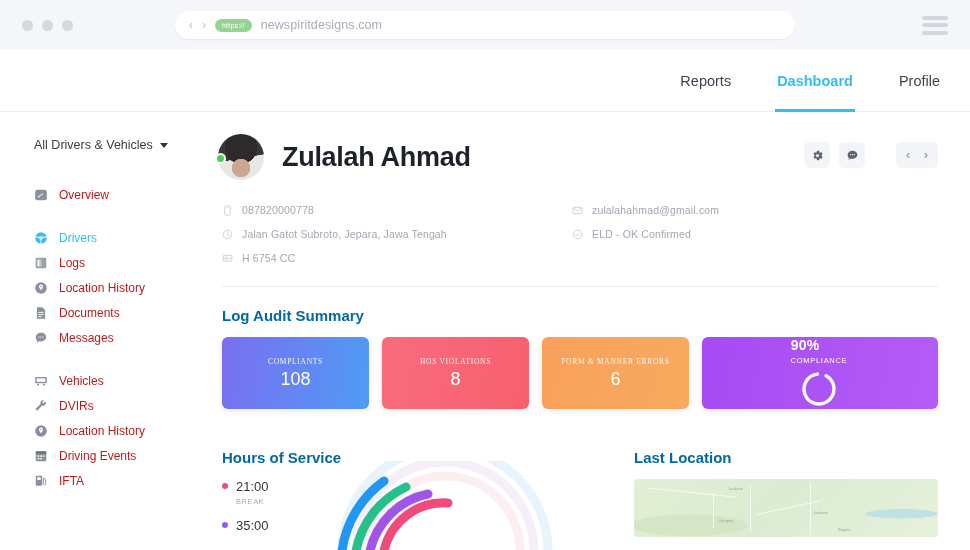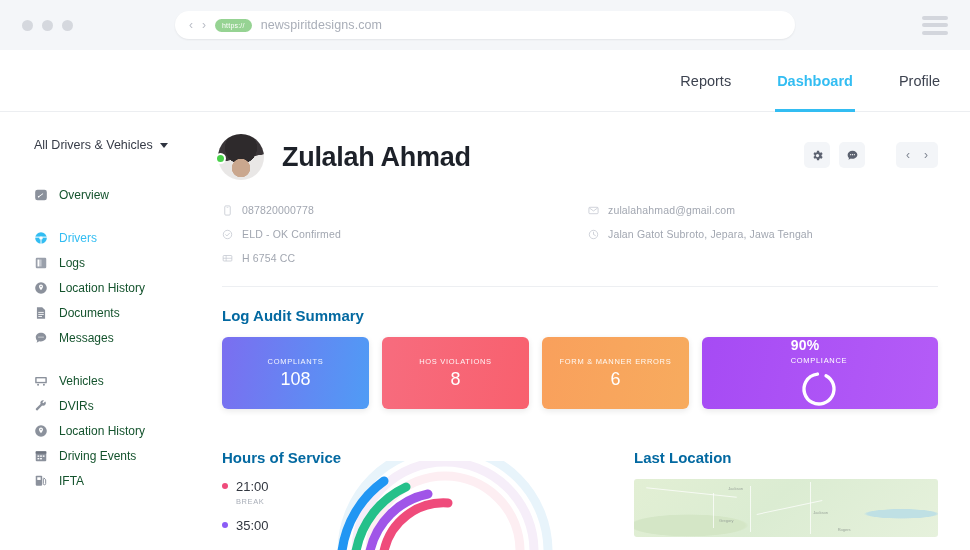--- a/index.html
+++ b/index.html
@@ -84,21 +84,21 @@
   
   .sidebar { width:210px; padding:26px 0 0 34px; flex-shrink:0; background:#fff; }
   .scope-select {
     font-size:12.5px; color:#363b47; display:flex; align-items:center; gap:7px;
     cursor:pointer; margin-bottom:30px;
   }
   .caret { width:0;height:0;border-left:4px solid transparent;border-right:4px solid transparent;border-top:5px solid #2f3440; }
   .side-group { display:flex; flex-direction:column; }
   .side-item {
     display:flex; align-items:center; gap:11px;
-    font-size:12px; color:#14532d; cursor:pointer;
+    font-size:12px; color:#b91c1c; cursor:pointer;
     height:25px; margin-bottom:0;
   }
   .side-item.active { color:#33bdf2; }
   .side-gap { height:18px; }
   .ico { width:14px; height:14px; flex-shrink:0; display:block; }
 
   
   .content { flex:1; padding:22px 32px 0 8px; overflow:hidden; }
 
   .profile-row { display:flex; align-items:center; gap:18px; position:relative; }
@@ -123,35 +123,35 @@
   }
   .pager {
     background:#f3f5f8; border-radius:5px; height:26px;
     display:flex; align-items:center; gap:14px; padding:0 10px;
     margin-left:22px; color:#7f8692; font-size:12px;
   }
   .pager span { cursor:pointer; }
 
   .meta-grid {
     display:grid; grid-template-columns:350px 1fr;
-    gap:12px 16px; margin-top:24px; padding-left:4px;text-align:right;
+    gap:12px 0; margin-top:24px; padding-left:4px;text-align:right;
   }
   .meta-item { display:flex; align-items:center; gap:9px; font-size:10.5px; color:#a2a7b1; letter-spacing:.15px; }
 
   .divider { height:1px; background:#edeff2; margin:22px 0 0 4px; }
 
   .section-title { font-size:15px; font-weight:bold; color:#0369a1; margin:20px 0 13px 4px; }
 
   .cards { display:flex; gap:13px; padding-left:4px; }
   .card {
     flex:1; height:72px; border-radius:6px; color:#fff;
     display:flex; flex-direction:column; align-items:center; justify-content:center;
     box-shadow:0 2px 6px rgba(0,0,0,.09);
   }
-  .card-label { font-size:7.5px; letter-spacing:.7px; opacity:.93; margin-bottom:3px; }
+  .card-label { font-size:7.5px; letter-spacing:.7px; opacity:.93; margin-bottom:3px;font-family:Liberation Serif, serif; }
   .card-value { font-size:18px; font-weight:300; }
   .card.c1 { background:linear-gradient(100deg,#7b6ef0,#4f9cf5); }
   .card.c2 { background:linear-gradient(100deg,#f76c7e,#f8606e); }
   .card.c3 { background:linear-gradient(100deg,#f9a05c,#f7ab5e); }
   .card.c4 {
     background:linear-gradient(100deg,#a64bf4,#b45cf7);
     flex:1.32; flex-direction:column; align-items:center; justify-content:space-between;
     padding:0 22px 0 20px;
   }
   .c4-txt { display:flex; flex-direction:column; }
@@ -368,30 +368,30 @@
       <div class="meta-item">
         <svg width="11" height="11" viewBox="0 0 24 24">
           <rect x="2" y="5" width="20" height="14" rx="2" fill="none" stroke="#c2c6cf" stroke-width="1.7"></rect>
           <path d="M3 6.5l9 6.5 9-6.5" fill="none" stroke="#c2c6cf" stroke-width="1.7"></path>
         </svg>
         <span>zulalahahmad@gmail.com</span>
       </div>
       <div class="meta-item">
         <svg width="11" height="11" viewBox="0 0 24 24">
           <circle cx="12" cy="12" r="9.2" fill="none" stroke="#c2c6cf" stroke-width="1.7"></circle>
-          <path d="M7.8 12.3l2.9 2.9 5.5-5.8" fill="none" stroke="#c2c6cf" stroke-width="1.7" stroke-linecap="round"></path>
-        </svg>
-        <span>ELD - OK Confirmed</span>
+          <path d="M12 6.8V12l4 2.2" fill="none" stroke="#c2c6cf" stroke-width="1.7" stroke-linecap="round"></path>
+        </svg>
+        <span>Jalan Gatot Subroto, Jepara, Jawa Tengah</span>
       </div>
       <div class="meta-item">
         <svg width="11" height="11" viewBox="0 0 24 24">
           <circle cx="12" cy="12" r="9.2" fill="none" stroke="#c2c6cf" stroke-width="1.7"></circle>
-          <path d="M12 6.8V12l4 2.2" fill="none" stroke="#c2c6cf" stroke-width="1.7" stroke-linecap="round"></path>
-        </svg>
-        <span>Jalan Gatot Subroto, Jepara, Jawa Tengah</span>
+          <path d="M7.8 12.3l2.9 2.9 5.5-5.8" fill="none" stroke="#c2c6cf" stroke-width="1.7" stroke-linecap="round"></path>
+        </svg>
+        <span>ELD - OK Confirmed</span>
       </div>
       <div class="meta-item">
         <svg width="11" height="11" viewBox="0 0 24 24">
           <rect x="2.5" y="5.5" width="19" height="12" rx="1.8" fill="none" stroke="#c2c6cf" stroke-width="1.7"></rect>
           <path d="M2.5 11.5h19M9 5.5v12" stroke="#c2c6cf" stroke-width="1.5"></path>
         </svg>
         <span>H 6754 CC</span>
       </div>
     </div>
 

